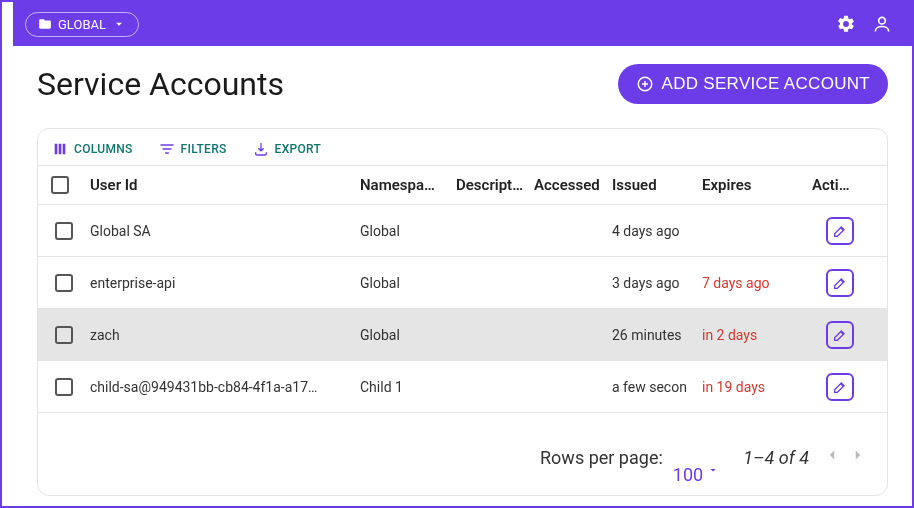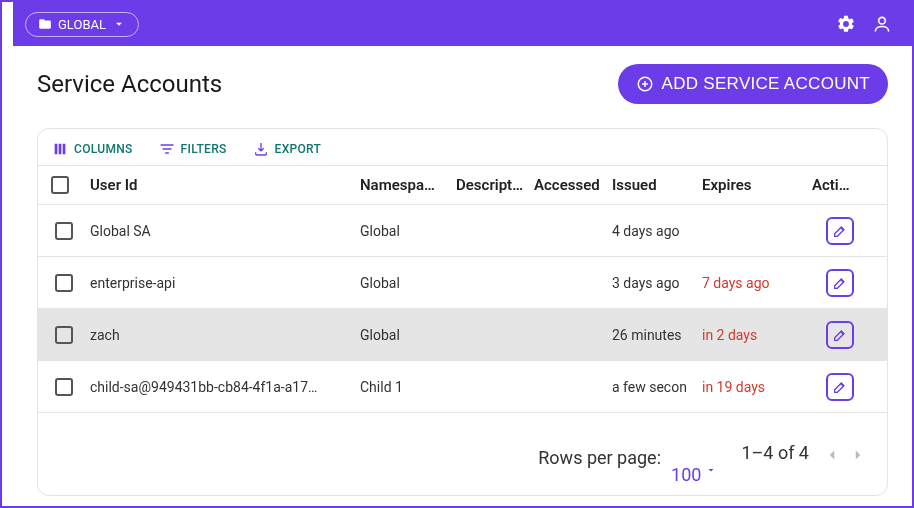--- a/index.html
+++ b/index.html
@@ -4,21 +4,21 @@
 <style>
   * { box-sizing: border-box; margin: 0; padding: 0; }
   html, body { width: 914px; height: 508px; font-family: -apple-system, BlinkMacSystemFont, "Segoe UI", Roboto, sans-serif; background: #fff; }
   .app { width: 914px; height: 508px; border: 2px solid #6c3ce9; display: flex; flex-direction: column; padding-left: 11px; }
   .topbar { height: 44px; background: #6c3ce9; display: flex; align-items: center; padding: 0 12px; color: #fff; }
   .ns-selector { display: flex; align-items: center; gap: 6px; border: 1px solid rgba(255,255,255,0.6); border-radius: 16px; padding: 4px 12px; font-size: 13px; cursor: pointer; }
   .topbar .spacer { flex: 1; }
   .topbar .icon-btn { width: 36px; height: 36px; display: flex; align-items: center; justify-content: center; cursor: pointer; }
   .main { flex: 1; padding: 18px 24px 10px 24px; display: flex; flex-direction: column; overflow: hidden; }
   .page-head { display: flex; align-items: center; margin-bottom: 24px; }
-  .page-title { font-size: 24px; font-weight: 400; color: #1a1a1a; }
+  .page-title { font-size: 32px; font-weight: 400; color: #1a1a1a; }
   .page-head .spacer { flex: 1; }
   .add-btn { background: #6c3ce9; color: #fff; border: none; border-radius: 999px; padding: 10px 18px; display: flex; align-items: center; gap: 8px; font-size: 17px; font-weight: 500; letter-spacing: 0.3px; cursor: pointer; }
   .add-btn svg { width: 18px; height: 18px; }
   .card { border: 1px solid #e4e4e4; border-radius: 12px; flex: 1; display: flex; flex-direction: column; overflow: hidden; }
   .toolbar { display: flex; align-items: center; gap: 26px; padding: 12px 14px 8px 14px; font-size: 12px; color: #0f766e; font-weight: 500; }
   .toolbar .tool { display: flex; align-items: center; gap: 6px; cursor: pointer; letter-spacing: 0.3px; }
   .table-head, .row { display: grid; grid-template-columns: 52px 270px 96px 78px 78px 90px 110px 56px; align-items: center; }
   .table-head { padding: 10px 0; border-bottom: 1px solid #e4e4e4; border-top: 1px solid #e4e4e4; font-size: 15px; font-weight: 600; color: #222; }
   .table-head .th { overflow: hidden; text-overflow: ellipsis; white-space: nowrap; padding-right: 8px; }
   .th-check, .td-check { display: flex; justify-content: center; }
@@ -27,21 +27,21 @@
   .row { height: 52px; font-size: 14px; color: #333; border-bottom: 1px solid #e4e4e4; }
   .row:hover, .row.hover { background: #e5e5e5; }
   .td { overflow: hidden; text-overflow: ellipsis; white-space: nowrap; padding-right: 8px; }
   .td-expires.warn { color: #d33a2f; }
   .td-actions { display: flex; justify-content: center; }
   .edit-btn { width: 28px; height: 28px; border: 2px solid #6c3ce9; border-radius: 6px; display: flex; align-items: center; justify-content: center; cursor: pointer; }
   .edit-btn svg { width: 16px; height: 16px; }
   .footer { display: flex; align-items: center; justify-content: flex-end; gap: 24px; padding: 10px 16px; font-size: 18px; color: #333; }
   .footer .rpp { display: flex; align-items: center; gap: 10px; }
   .footer .rpp-val { color: #6c3ce9; display: flex; align-items: flex-start; gap: 4px; cursor: pointer; margin-top: 35px; }
-  .footer .pager { display: flex; color: #bbb; }
+  .footer .pager { display: flex; align-items: center; color: #bbb; font-style: italic; }
   .footer .pager span.count { color: #333; margin-right: 10px; }
   .footer .pager-btn { cursor: pointer; padding: 4px; }
 </style>
 </head>
 <body>
 
 <div class="app">
   <div class="topbar">
     <div class="ns-selector">
       <svg width="14" height="14" viewBox="0 0 24 24" fill="#fff">

